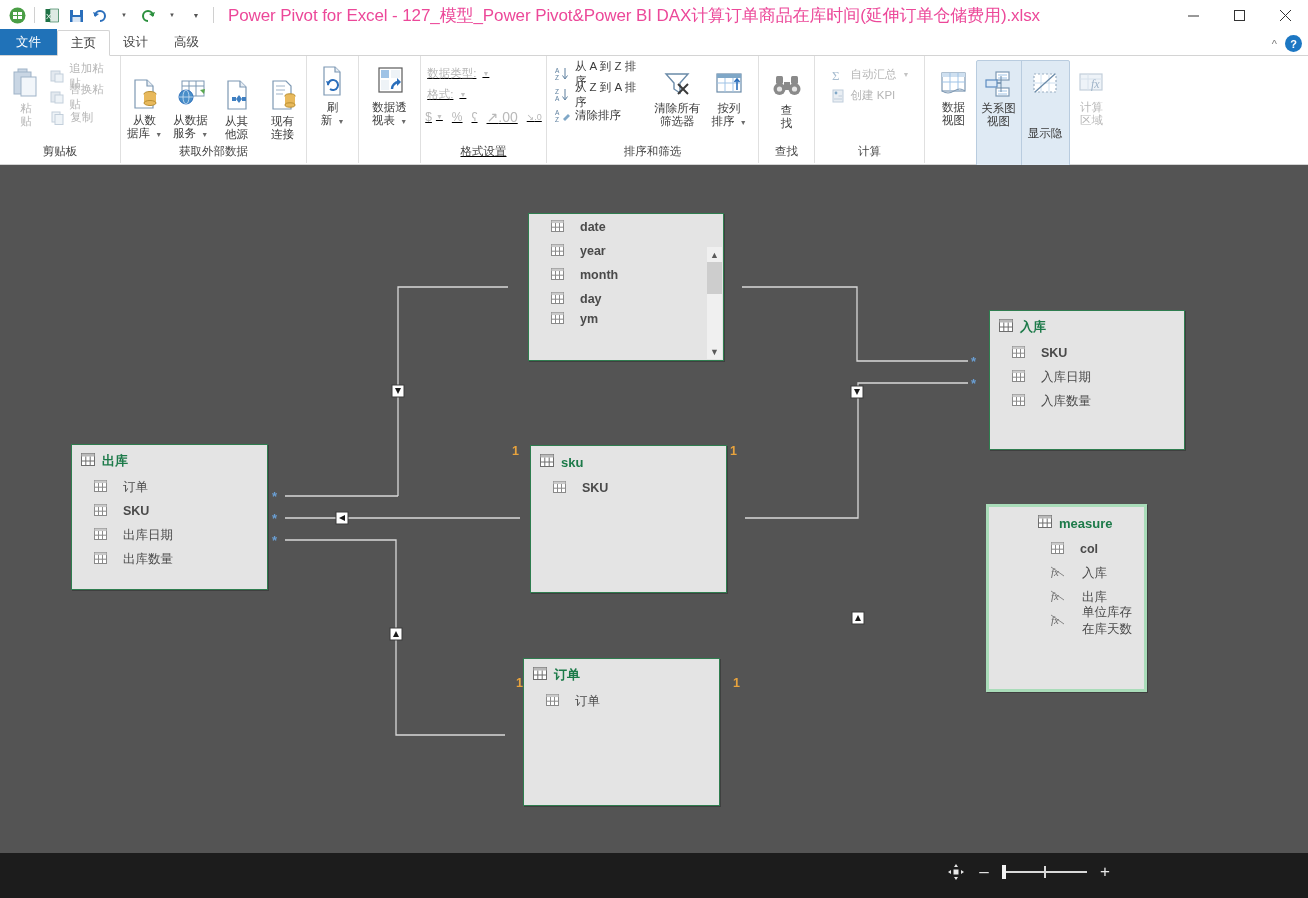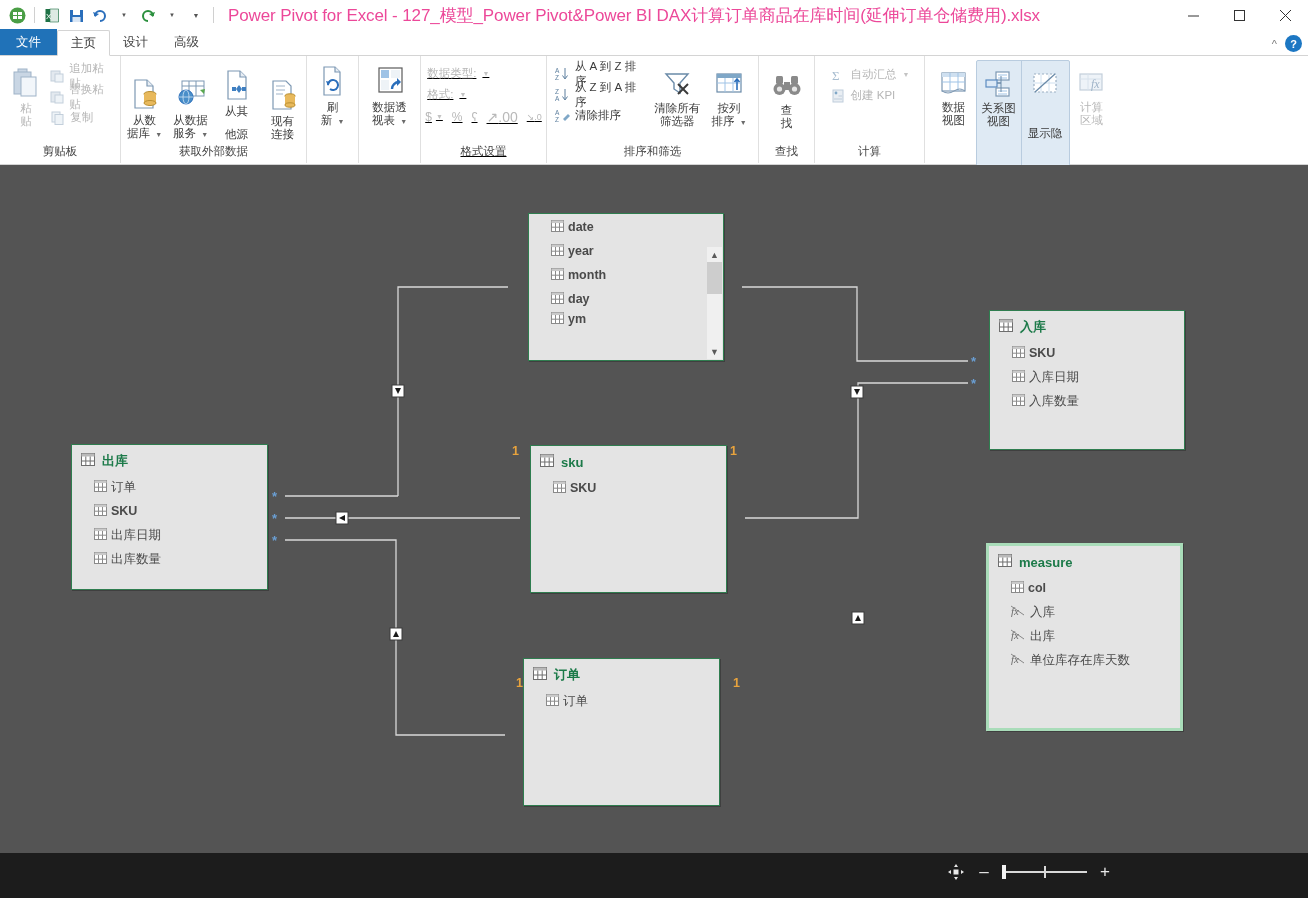--- a/index.html
+++ b/index.html
@@ -89,21 +89,21 @@
   .canvas svg.links { position: absolute; top: 0; left: 0; width: 1308px; height: 688px; }
 
   .tablebox {
     position: absolute; background: #e4e4e4; border: 1px solid #2f7d4f;
     box-shadow: 1px 1px 0 rgba(0,0,0,0.25);
   }
   .tablebox.selected { border: 3px solid #a9dcb9; }
   .tb-head { display: flex; align-items: center; gap: 7px; padding: 7px 9px 4px 9px; }
   .tb-head .tname { font-size: 13px; color: #1c7a49; font-weight: bold; }
   .tb-fields { padding: 1px 9px 6px 9px; }
-  .tb-field { display: flex; align-items: center; gap: 4px; height: 24px;
+  .tb-field { display: flex; align-items: center; gap: 16px; height: 24px;
               padding-left: 13px; }
   .tb-field .fname { font-size: 12.5px; color: #4a4a4a; }
   .tb-field .fname.en { font-weight: bold; }
   .tb-scroll { position: absolute; right: 1px; top: 33px; width: 15px; bottom: 1px;
                background: #f0f0f0; display: flex; flex-direction: column;
                align-items: center; }
   .tb-scroll .arw { font-size: 9px; color: #5a5a5a; height: 15px; display: flex;
                     align-items: center; justify-content: center; width: 15px; }
   .tb-scroll .thumb { width: 15px; height: 32px; background: #cdcdcd; }
   .tb-scroll .track { flex: 1; }
@@ -297,21 +297,21 @@
           <div class="ic">
             <svg width="30" height="34" viewBox="0 0 30 34">
               <path d="M6 2h12l6 6v22H6z" fill="#fff" stroke="#7d98b3" stroke-width="1.2"></path>
               <path d="M18 2v6h6" fill="#e8eef4" stroke="#7d98b3" stroke-width="1.2"></path>
               <path d="M17 16 l3 4 -3 4 -3 -4 z" fill="#3f7fc1"></path>
               <rect x="20" y="18" width="4" height="4" fill="#3f7fc1"></rect>
               <rect x="10" y="18" width="4" height="4" fill="#3f7fc1"></rect>
             </svg>
           </div>
           <div class="lbl">从其</div>
-          <div class="lbl" style="margin-top:10px;">他源</div>
+          <div class="lbl" style="margin-top:0;">他源</div>
         </div>
         <div class="bigbtn">
           <div class="ic">
             <svg width="30" height="34" viewBox="0 0 30 34">
               <path d="M5 2h13l5 5v23H5z" fill="#fff" stroke="#7d98b3" stroke-width="1.2"></path>
               <line x1="8" y1="7" x2="17" y2="7" stroke="#9fb3c8"></line>
               <line x1="8" y1="11" x2="17" y2="11" stroke="#9fb3c8"></line>
               <line x1="8" y1="15" x2="15" y2="15" stroke="#9fb3c8"></line>
               <ellipse cx="22" cy="17" rx="5" ry="2.2" fill="#e8b95c" stroke="#b98f33"></ellipse>
               <rect x="17" y="17" width="10" height="9" fill="#e8b95c"></rect>
@@ -823,21 +823,21 @@
                 <rect x="0.5" y="0.5" width="12" height="2.6" fill="#c9c9c9"></rect>
                 <line x1="4.5" y1="3" x2="4.5" y2="11.5" stroke="#8a8a8a"></line>
                 <line x1="8.5" y1="3" x2="8.5" y2="11.5" stroke="#8a8a8a"></line>
                 <line x1="0.5" y1="7.2" x2="12.5" y2="7.2" stroke="#8a8a8a"></line>
               </svg></span>
           <span class="fname">订单</span>
         </div>
       </div>
     </div>
 
-    <div class="tablebox selected" style="left:986px;top:378px;width:197px;height:188px;">
+    <div class="tablebox selected" style="left:986px;top:339px;width:161px;height:188px;padding-left:40px;">
       <div class="tb-head">
         <span>
           <svg width="14" height="13" viewBox="0 0 14 13">
               <rect x="0.5" y="0.5" width="13" height="12" fill="#fff" stroke="#6e6e6e"></rect>
               <rect x="0.5" y="0.5" width="13" height="3" fill="#b9b9b9"></rect>
               <line x1="4.8" y1="3.5" x2="4.8" y2="12.5" stroke="#6e6e6e"></line>
               <line x1="9.2" y1="3.5" x2="9.2" y2="12.5" stroke="#6e6e6e"></line>
               <line x1="0.5" y1="8" x2="13.5" y2="8" stroke="#6e6e6e"></line>
             </svg>
         </span>

